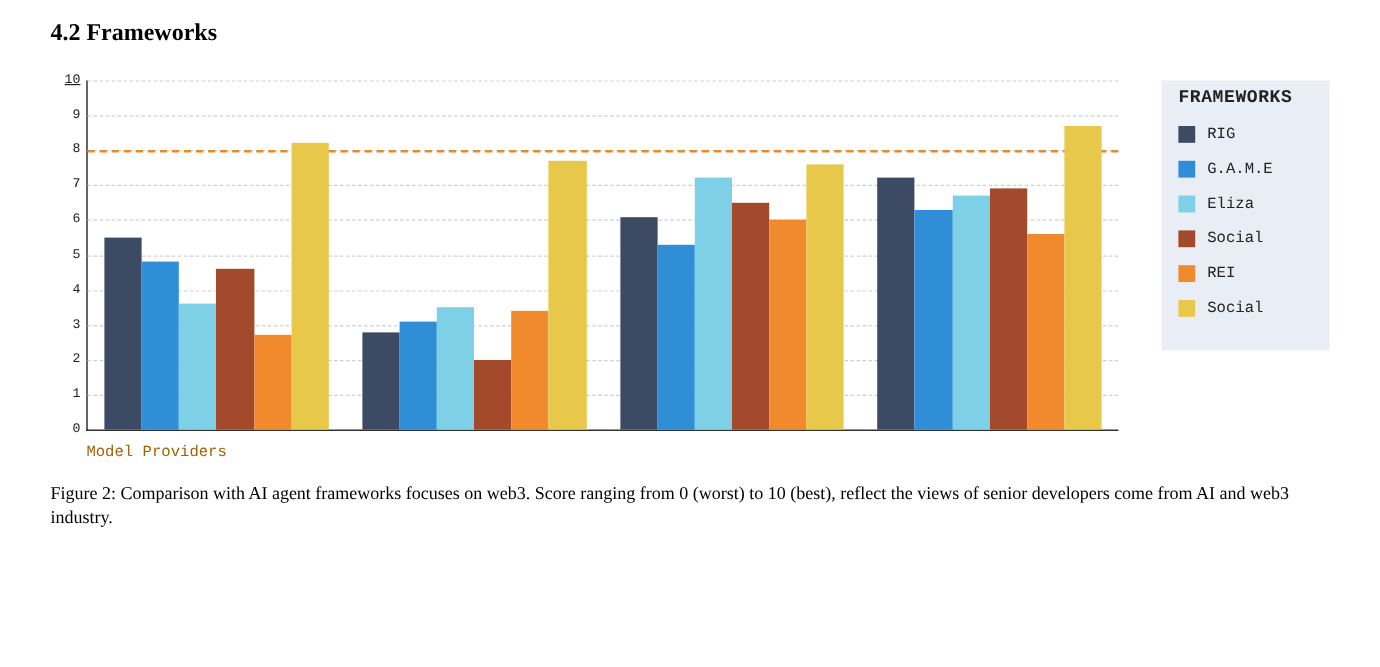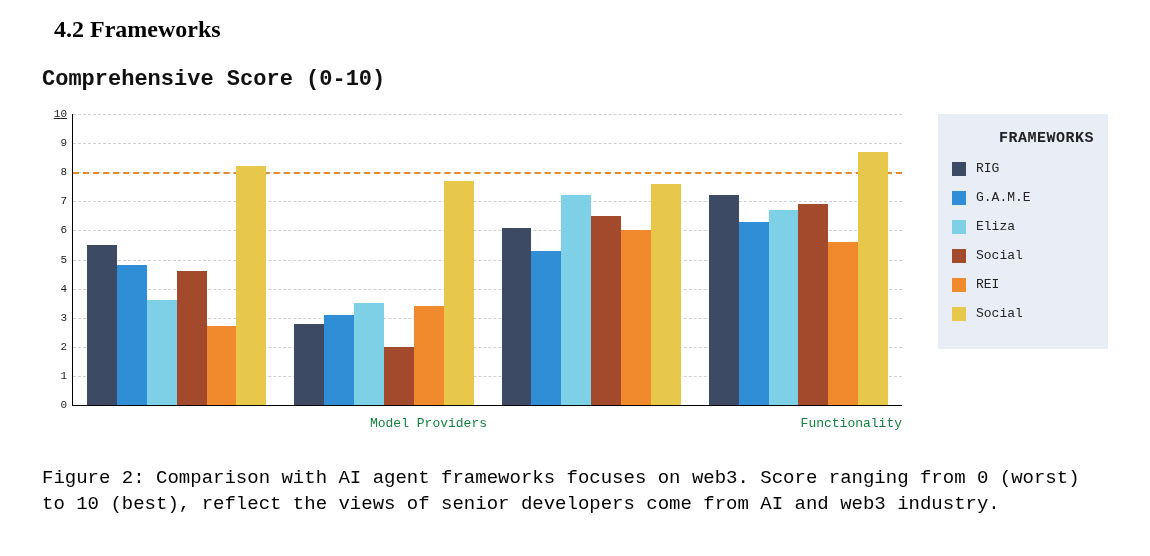--- a/index.html
+++ b/index.html
@@ -6,23 +6,23 @@
   html, body { margin: 0; padding: 0; }
   body {
     font-family: "Times New Roman", Times, serif;
     width: 1150px;
     height: 556px;
     padding: 10px 42px 0 42px;
     color: #000;
     background: #fff;
   }
   .section-heading {
-    font-size: 24px;
+    font-size: 20px;
     font-weight: bold;
-    margin: 6px 0 24px 12px;
+    margin: 6px 0 24px 0;
   }
   .figure-wrap {
     padding: 0 0 0 0;
   }
   .chart-title {
     font-family: "Courier New", Courier, monospace;
     font-size: 22px;
     font-weight: 600;
     margin: 0 0 18px 0;
     color: #111;
@@ -88,33 +88,32 @@
   .x-labels {
     position: absolute;
     left: 30px;
     right: 10px;
     bottom: 0;
     height: 30px;
     display: flex;
   }
   .x-label {
     flex: 1 1 0;
-    text-align: right;
+    text-align: left;
     font-size: 13px;
     font-family: "Courier New", Courier, monospace;
-    color: #15803d;
+    color: #a16207;
     padding-top: 6px;
   }
   .legend {
-    width: 170px;
+    width: 140px;
     background: #e9edf6;
-    padding: 16px 14px 14px 14px;
+    padding: 6px 14px 14px 14px;
     align-self: flex-start;
     margin-top: 4px;
-    text-align: right;
   }
   .legend-title {
     font-family: "Courier New", Courier, monospace;
     font-size: 15px;
     font-weight: 600;
     letter-spacing: 0.5px;
     color: #222;
     margin-bottom: 14px;
   }
   .legend-item {
@@ -126,34 +125,33 @@
   .swatch {
     width: 14px;
     height: 14px;
   }
   .legend-label {
     font-family: Liberation Mono, monospace;
     font-size: 13px;
     color: #222;
   }
   .caption {
-    font-family: Liberation Mono, monospace;
-    font-size: 19px;
+    font-family: Liberation Serif, serif;
+    font-size: 15px;
     line-height: 1.35;
-    margin-top: 26px;
+    margin-top: 9px;
     color: #000;
   }
 </style>
 </head>
 <body>
 
 <div class="section-heading">4.2   Frameworks</div>
 
 <div class="figure-wrap">
-  <div class="chart-title">Comprehensive Score (0-10)</div>
 
   <div class="chart-row">
     <div class="chart-area">
       <div class="plot" id="plot">
           <div class="y-tick" style="top: 100%;">0</div>
           <div class="grid-line" style="top: 90%;"></div>
           <div class="y-tick" style="top: 90%;">1</div>
           <div class="grid-line" style="top: 80%;"></div>
           <div class="y-tick" style="top: 80%;">2</div>
           <div class="grid-line" style="top: 70%;"></div>
@@ -203,21 +201,20 @@
               <div class="bar" title="G.A.M.E: 6.3" style="height: 63%; background: rgb(47, 142, 214);"></div>
               <div class="bar" title="ZerePy: 6.7" style="height: 67%; background: rgb(126, 208, 230);"></div>
               <div class="bar" title="Heurist: 6.9" style="height: 69%; background: rgb(162, 74, 43);"></div>
               <div class="bar" title="REI: 5.6" style="height: 56%; background: rgb(240, 138, 44);"></div>
               <div class="bar" title="Eliza: 8.7" style="height: 87%; background: rgb(232, 200, 74);"></div>
             </div>
           </div>
         </div>
       <div class="x-labels" id="xlabels">
           <div class="x-label">Model Providers</div>
-          <div class="x-label">Functionality</div>
         </div>
     </div>
 
     <div class="legend">
       <div class="legend-title">FRAMEWORKS</div>
       <div id="legend-items">
           <div class="legend-item">
             <div class="swatch" style="background: rgb(61, 74, 99);"></div>
             <div class="legend-label">RIG</div>
           </div>

